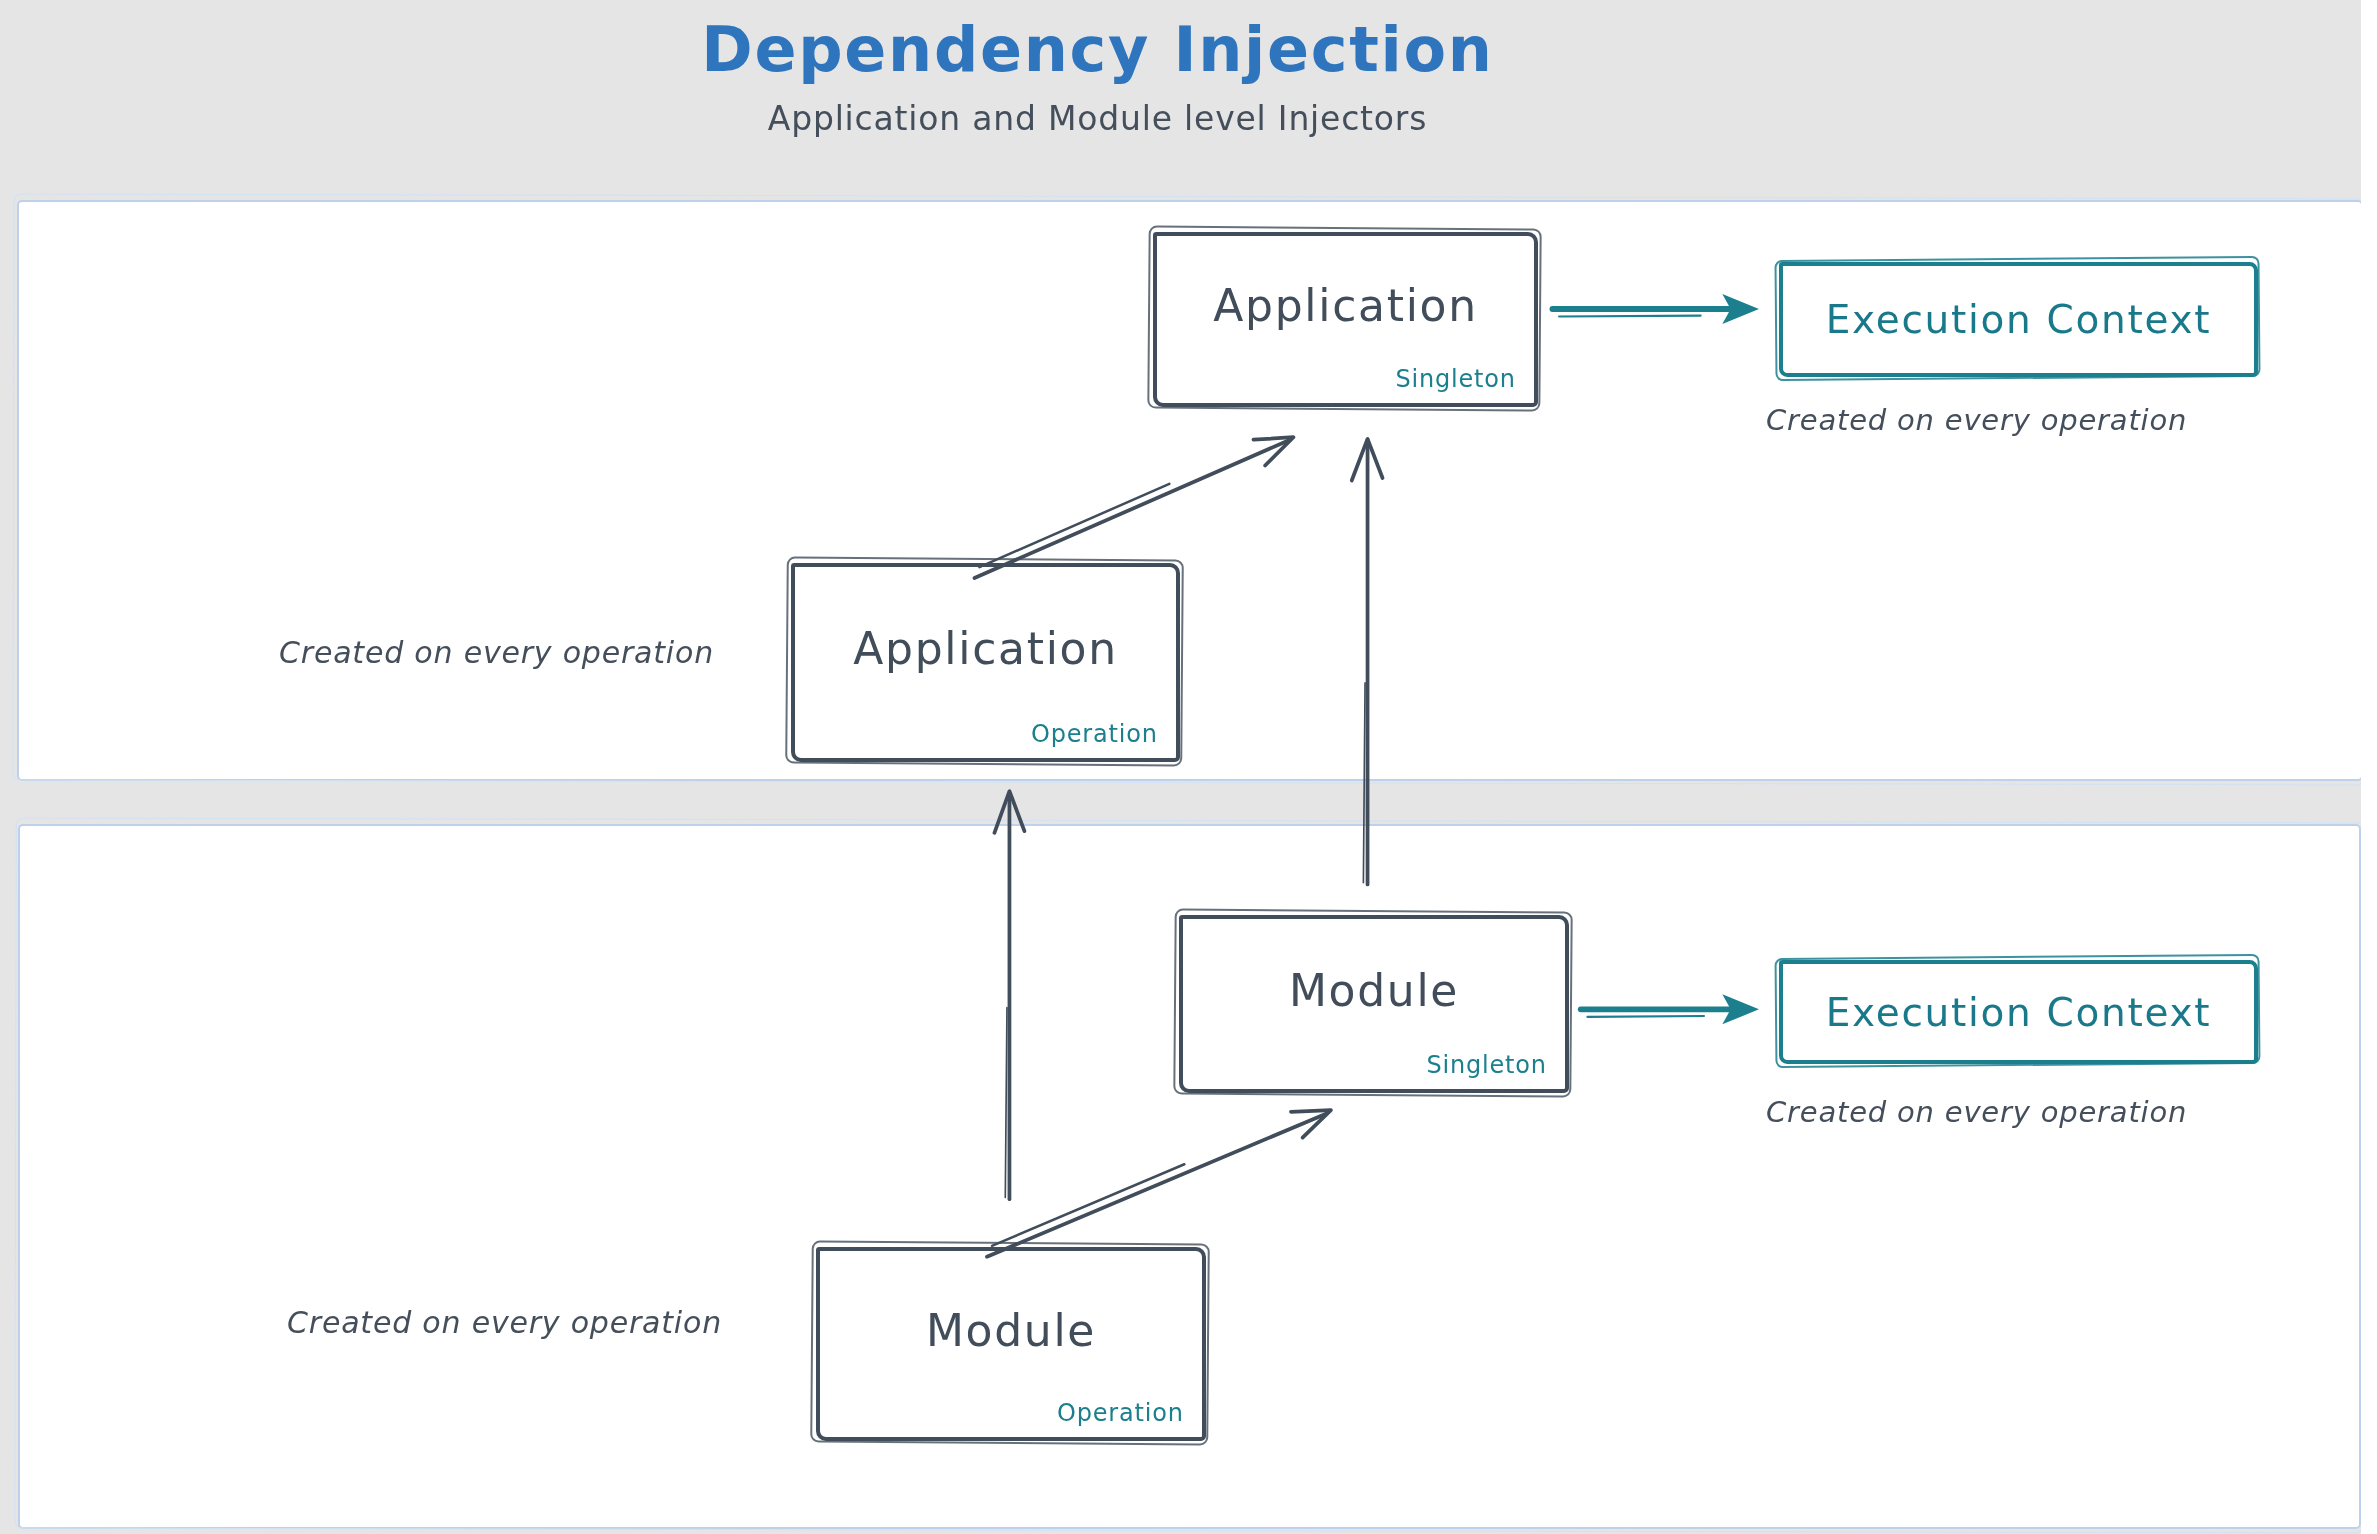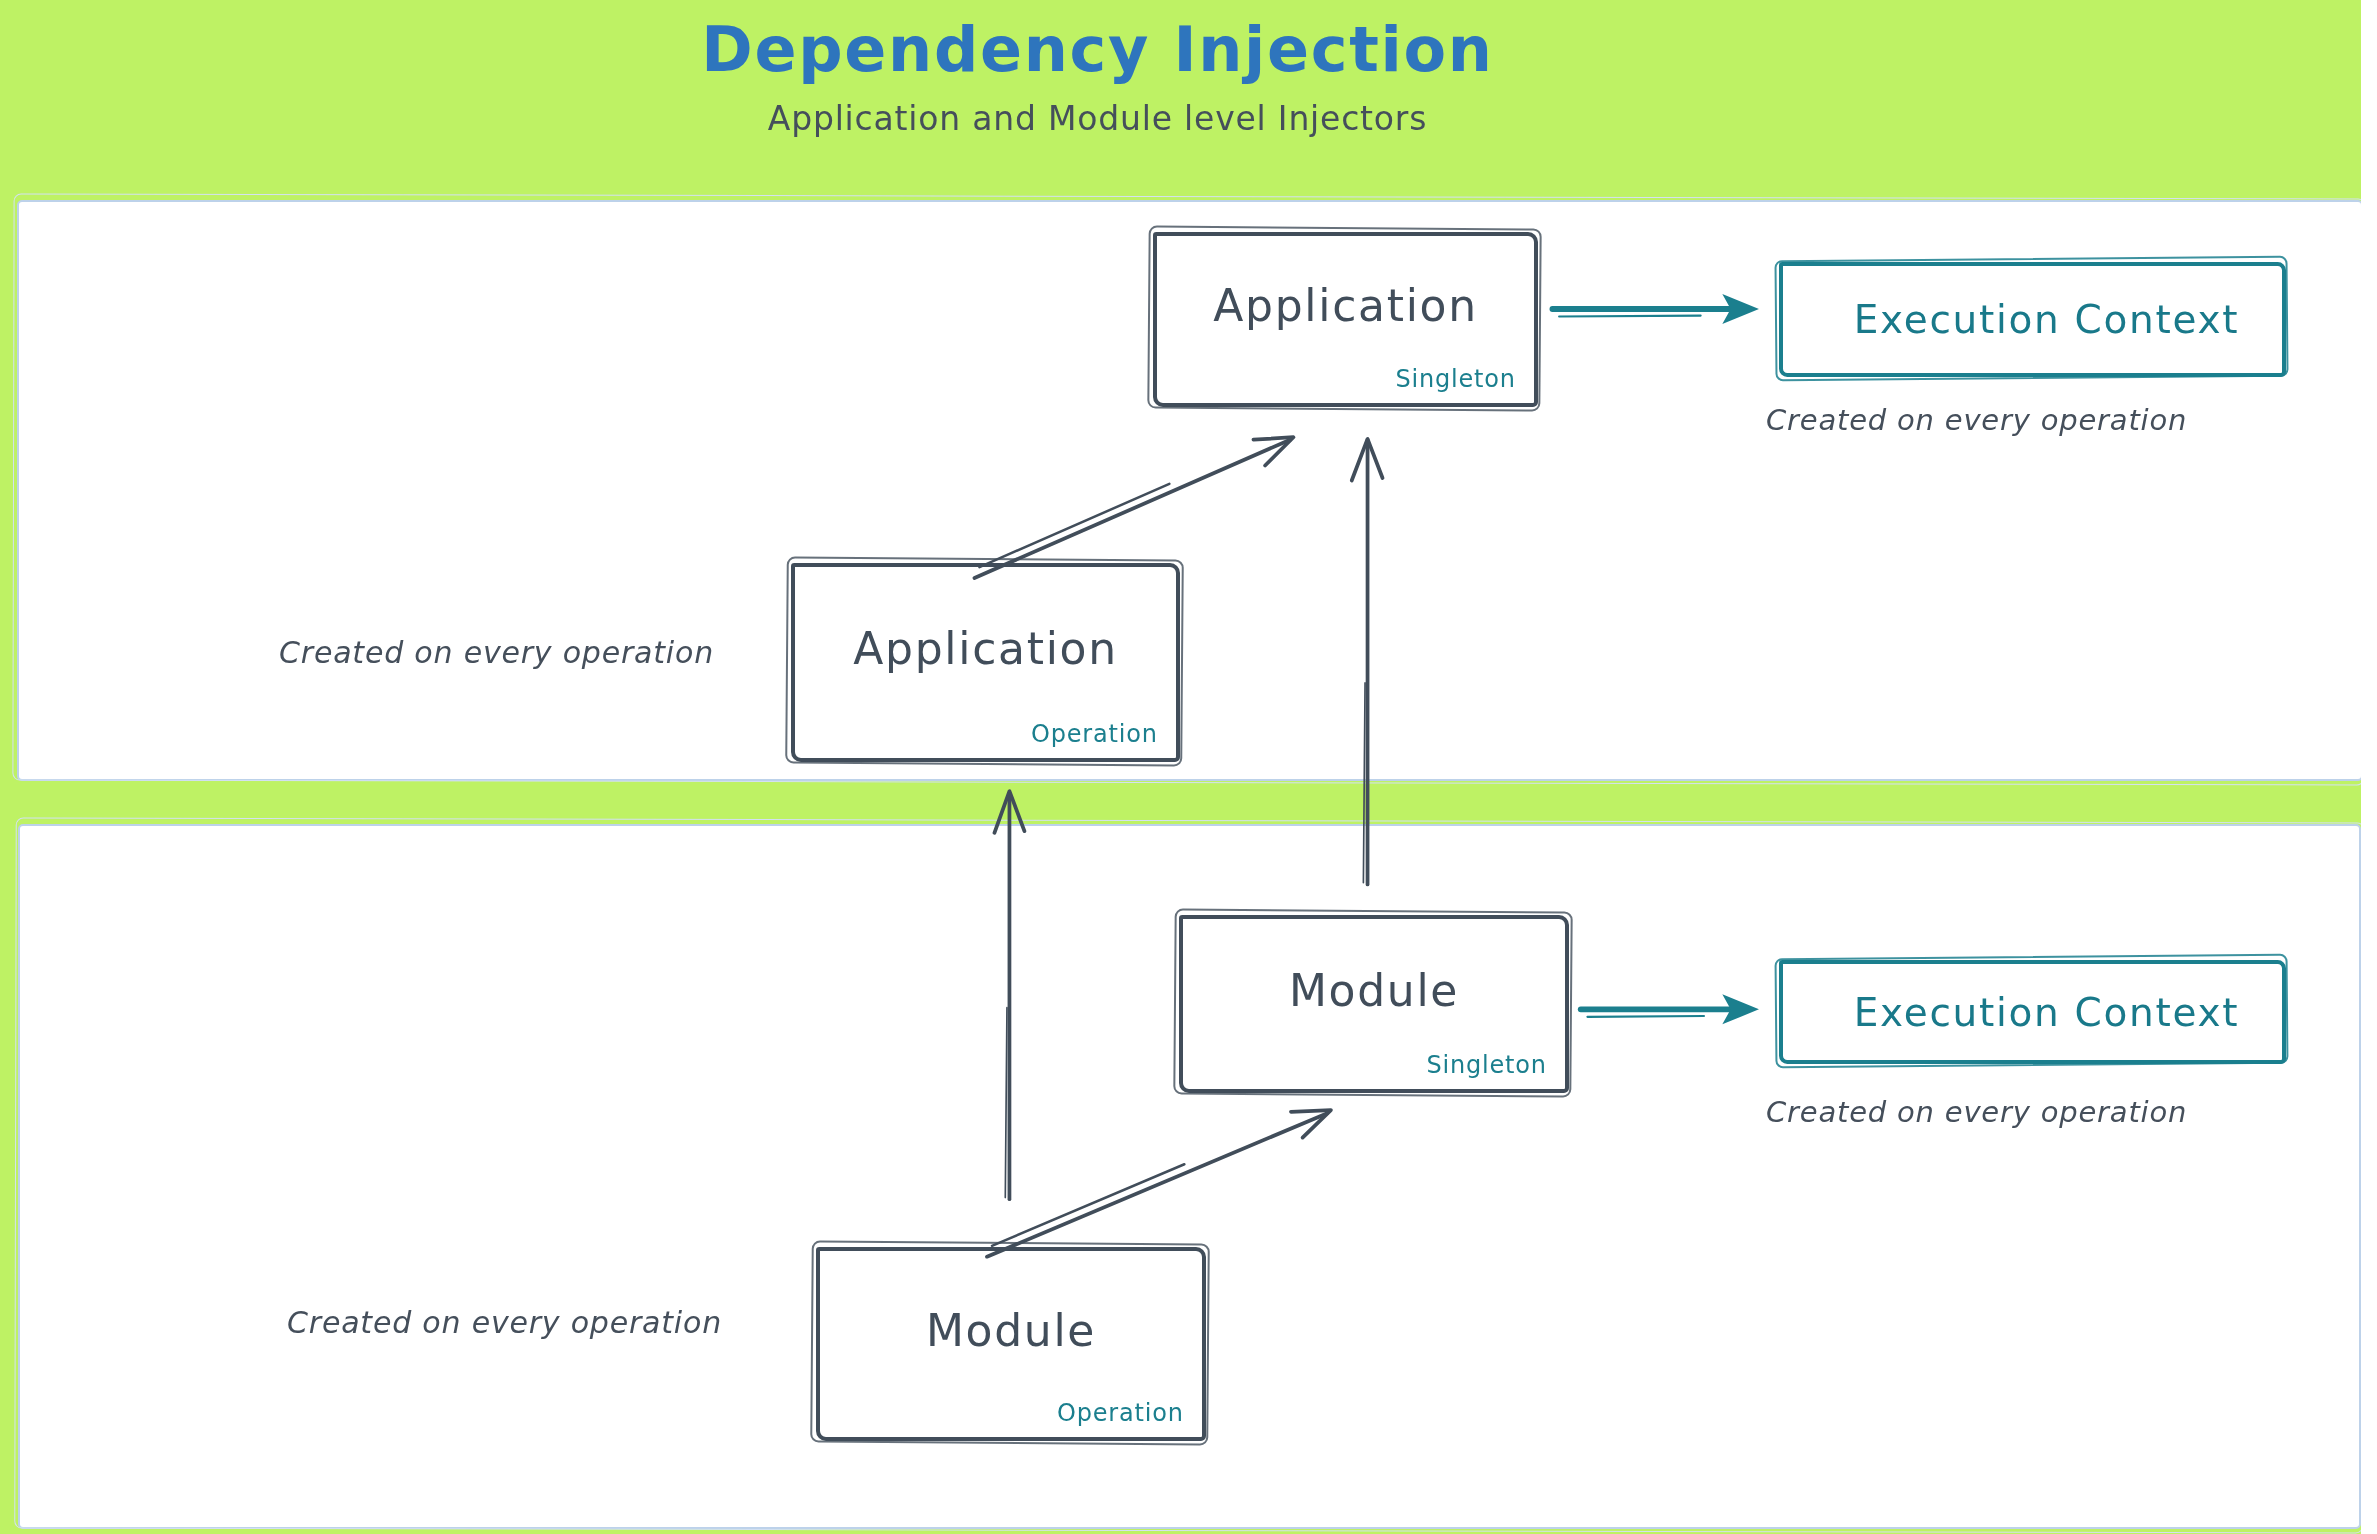--- a/index.html
+++ b/index.html
@@ -1,17 +1,17 @@
 <!DOCTYPE html>
 <html style="font-size:13.3px"><head>
 <meta charset="utf-8">
 <style>
   html,body { margin:0; padding:0; background:#ffffff; }
   .canvas {
-    position:relative; width:2361px; height:1534px; background:#bef264;
+    position:relative; width:2361px; height:1534px; background:#e5e5e5;
     font-family:"DejaVu Sans", sans-serif; overflow:hidden;
   }
 
   
   .header { position:absolute; left:348px; top:13.3px; width:1499px; text-align:center; }
   .title  { font-size:62px; font-weight:600; color:#2e75bd; letter-spacing:1.7px; line-height:1.2; }
   .subtitle { margin-top:11.7px; font-size:33px; color:#454f5b; letter-spacing:0.8px; }
 
   
   .frame { position:absolute; border:2.1px solid #bdd2ea; border-radius:5px; background:#ffffff; }
@@ -32,21 +32,21 @@
   .sbox .box-title { font-size:44px; color:#414d5a; letter-spacing:1.7px; margin-bottom:28px; }
   .sbox .box-scope { position:absolute; right:18.3px; bottom:10px; font-size:24px; color:#1b7f8e; letter-spacing:0.8px; }
 
   .b-app-singleton { left:1153px; top:232px;  width:377px; height:167px; }
   .b-app-operation { left:791px;  top:563px;  width:381px; height:191px; }
   .b-mod-singleton { left:1179px; top:915px; width:382px; height:170px; }
   .b-mod-operation { left:816px;  top:1247px; width:382px; height:186px; }
 
   
   .ebox { position:absolute; background:#fff; border:4.2px solid #1b7f8e;
-    border-radius:3.3px 8.3px 5px 8.3px; display:flex; align-items:center; justify-content:center;padding-left:28px; }
+    border-radius:3.3px 8.3px 5px 8.3px; display:flex; align-items:center; justify-content:center; }
   .ebox::after { content:""; position:absolute; inset:-8.3px -5.8px -5.8px -8.3px;
     border:2.1px solid #1b7f8e; border-radius:7.5px; transform:rotate(-.5deg); opacity:.85; pointer-events:none; }
   .ebox .ebox-title { font-size:39px; color:#19798a; letter-spacing:1.7px; }
   .e-app { left:1779px; top:262px;  width:471px; height:107px; }
   .e-mod { left:1779px; top:960px; width:471px; height:96px; }
 
   
   .caption { position:absolute; width:500px; text-align:left; color:#454f5b; letter-spacing:0.8px;font-style:italic; }
   .cap-exec-app { left:1766px; top:403px;  font-size:29px; }
   .cap-exec-mod { left:1766px; top:1095px; font-size:29px; }

